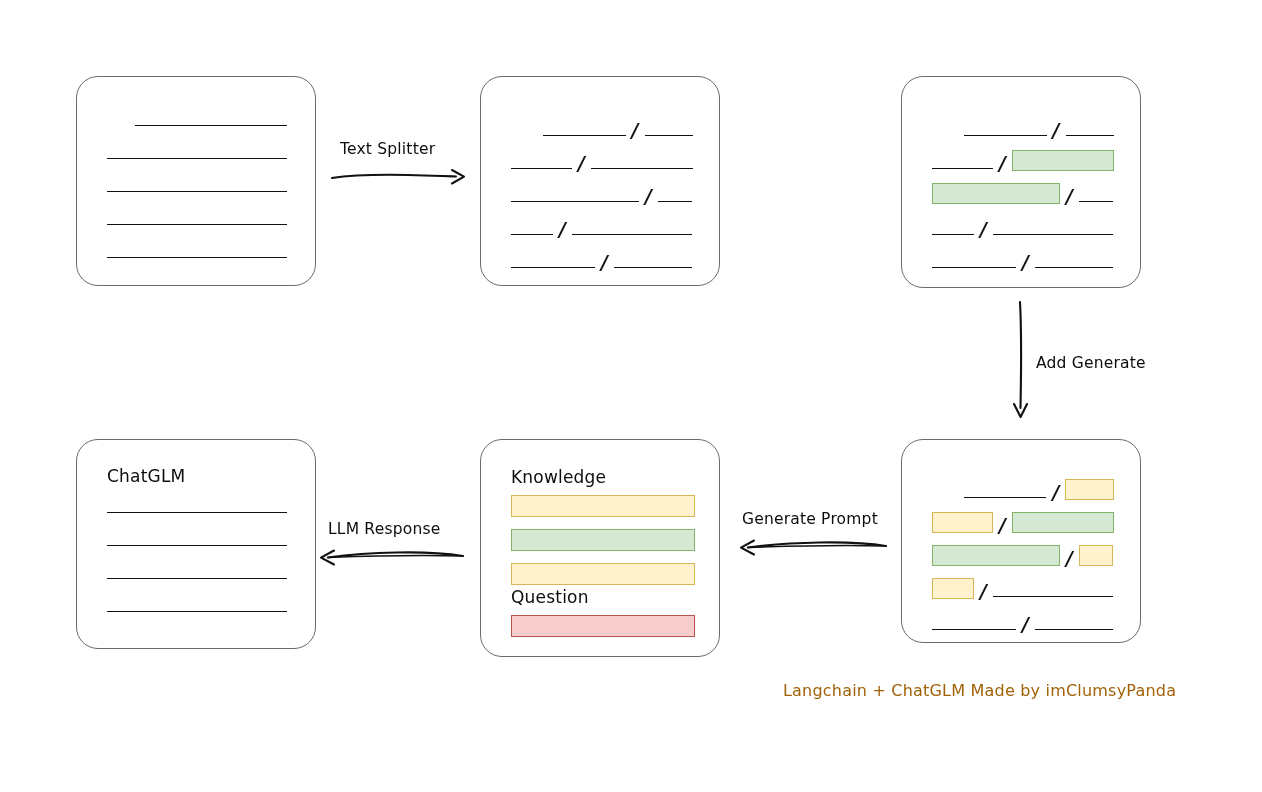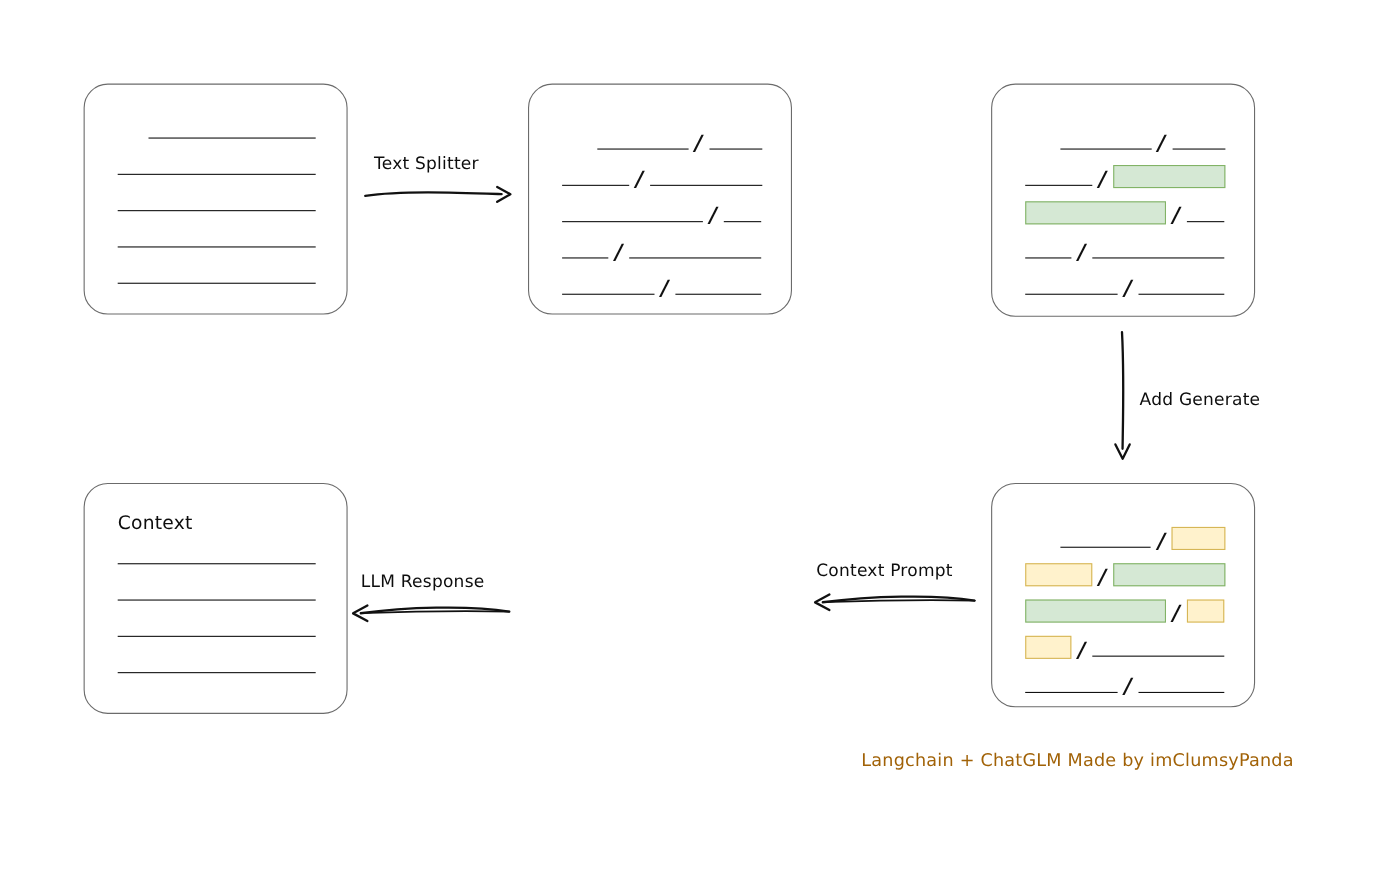--- a/index.html
+++ b/index.html
@@ -196,41 +196,51 @@
 
   <div class="arrow-group" style="left:1000px;top:300px;width:150px;height:120px;">
     <div class="arrow-label" style="left:36px;top:54px;">Add Generate</div>
     <svg class="arrow-svg" width="150" height="120" viewBox="0 0 150 120">
       <path d="M20,2 C22,40 21,78 20.5,108" fill="none" stroke="#111" stroke-width="2.1" stroke-linecap="round"></path>
       <path d="M14,104 L20.6,117 L27,104" fill="none" stroke="#111" stroke-width="2.1" stroke-linejoin="round" stroke-linecap="round"></path>
     </svg>
   </div>
 
   <div class="card" style="left:76px;top:439px;width:240px;height:210px;">
-    <div class="card-title" style="left:30px;top:26px;">Context</div>
+    <div class="card-title" style="left:30px;top:26px;">ChatGLM</div>
     <div class="card-inner" id="c6-lines">
         <div class="rule" style="left: 0px; width: 180px; top: 72px;"></div>
         <div class="rule" style="left: 0px; width: 180px; top: 105px;"></div>
         <div class="rule" style="left: 0px; width: 180px; top: 138px;"></div>
         <div class="rule" style="left: 0px; width: 180px; top: 171px;"></div>
       </div>
   </div>
 
   <div class="arrow-group" style="left:320px;top:520px;width:145px;height:50px;">
     <div class="arrow-label" style="left:8px;top:0px;">LLM Response</div>
     <svg class="arrow-svg" width="145" height="50" viewBox="0 0 145 50">
       <path d="M143,36 C106,30 48,32 8,37.5" fill="none" stroke="#111" stroke-width="2.1" stroke-linecap="round"></path>
       <path d="M143,36 C104,35 48,36 8,37.5" fill="none" stroke="#111" stroke-width="1.5" stroke-linecap="round"></path>
       <path d="M14,30.5 L1,37.6 L14,44.5" fill="none" stroke="#111" stroke-width="2.1" stroke-linejoin="round" stroke-linecap="round"></path>
     </svg>
   </div>
 
+  <div class="card" style="left:480px;top:439px;width:240px;height:218px;">
+    <div class="card-title" style="left:30px;top:27px;">Knowledge</div>
+    <div class="card-title" style="left:30px;top:147px;">Question</div>
+    <div class="card-inner" id="c5-bars">
+        <div class="bar" style="left: 0px; width: 184px; top: 55px;"></div>
+        <div class="bar green" style="left: 0px; width: 184px; top: 89px;"></div>
+        <div class="bar" style="left: 0px; width: 184px; top: 123px;"></div>
+        <div class="bar red" style="left: 0px; width: 184px; top: 175px;"></div>
+      </div>
+  </div>
 
   <div class="arrow-group" style="left:740px;top:510px;width:148px;height:50px;">
-    <div class="arrow-label" style="left:2px;top:0px;">Context Prompt</div>
+    <div class="arrow-label" style="left:2px;top:0px;">Generate Prompt</div>
     <svg class="arrow-svg" width="148" height="50" viewBox="0 0 148 50">
       <path d="M146,36 C110,30 50,32 8,37.5" fill="none" stroke="#111" stroke-width="2.1" stroke-linecap="round"></path>
       <path d="M146,36 C108,35 50,36 8,37.5" fill="none" stroke="#111" stroke-width="1.5" stroke-linecap="round"></path>
       <path d="M14,30.5 L1,37.6 L14,44.5" fill="none" stroke="#111" stroke-width="2.1" stroke-linejoin="round" stroke-linecap="round"></path>
     </svg>
   </div>
 
   <div class="card" style="left:901px;top:439px;width:240px;height:204px;">
     <div class="card-inner" id="c4-rows">
         <div class="srow" style="top: 36px;">

